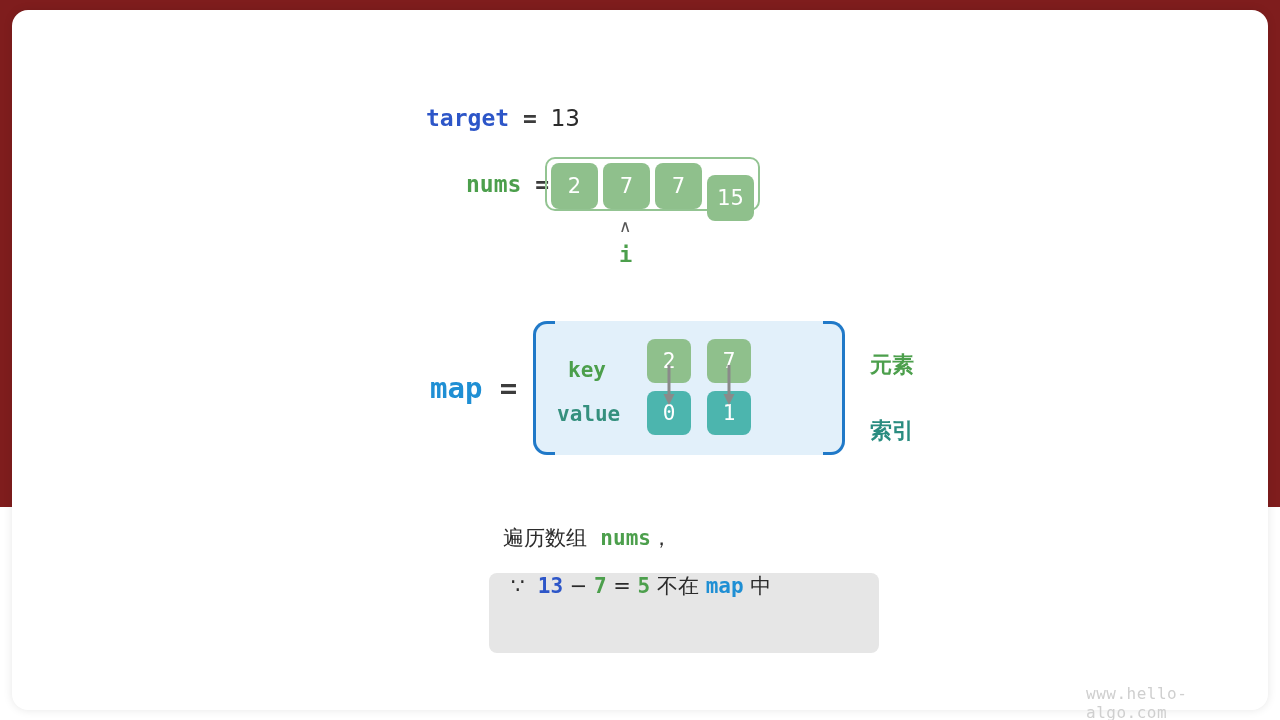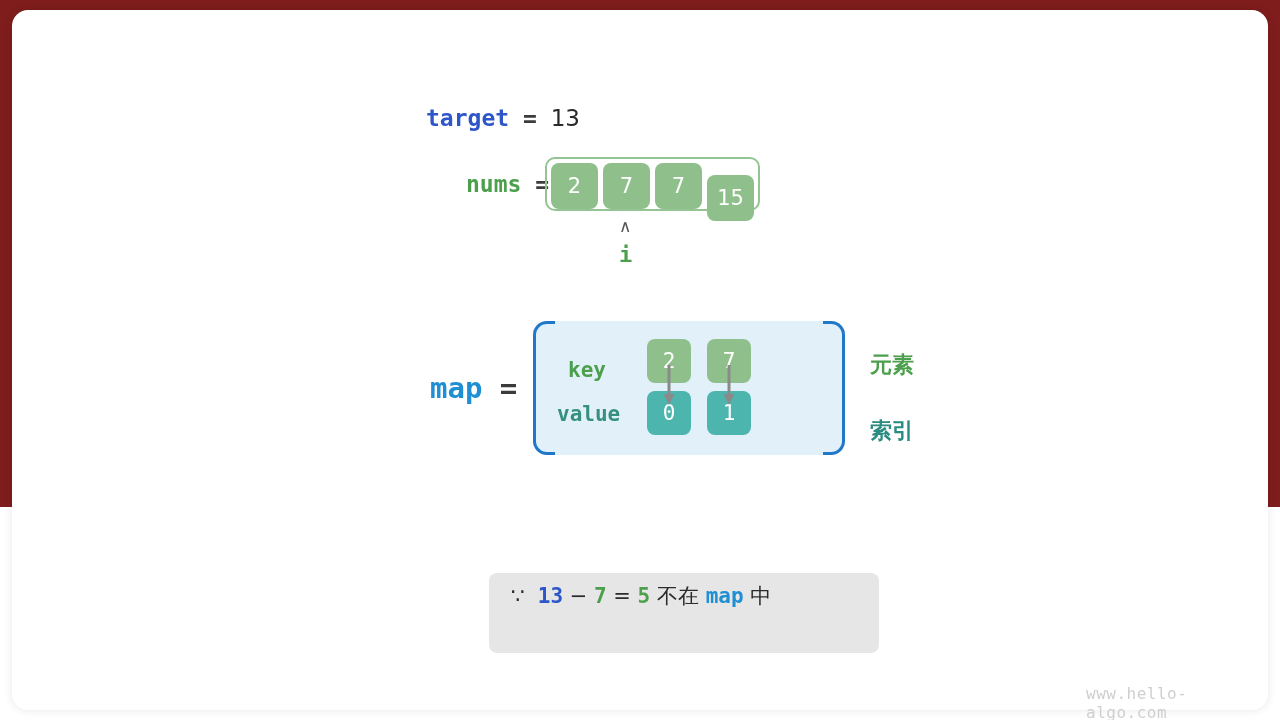--- a/index.html
+++ b/index.html
@@ -241,21 +241,21 @@
   }
   .note-line {
     position: absolute;
     left: 22px;
     font-size: 21px;
     line-height: 26px;
     color: #2b2b2b;
     font-family: "DejaVu Sans", sans-serif;
     white-space: pre;
   }
-  #note-line-1 { top: 10px; }
+  #note-line-1 { top: 0; }
   #note-line-2 { top: 46px; }
   .n-blue  { color: #2d56c8; font-family: "DejaVu Sans Mono", monospace; font-weight: bold; }
   .n-green { color: #4c9f4c; font-family: "DejaVu Sans Mono", monospace; font-weight: bold; }
   .n-map   { color: #1f8fd4; font-family: "DejaVu Sans Mono", monospace; font-weight: bold; }
   .n-op    { color: #2b2b2b; }
 
   
   #watermark {
     left: 1074px;
     top: 674px;
@@ -307,20 +307,21 @@
       <polygon points="7,40 1.5,29 12.5,29" fill="#8a8a8a"></polygon>
     </svg>
     <svg class="kv-arrow" id="arrow-1" viewBox="0 0 14 44">
       <line x1="7" y1="0" x2="7" y2="32" stroke="#8a8a8a" stroke-width="3"></line>
       <polygon points="7,40 1.5,29 12.5,29" fill="#8a8a8a"></polygon>
     </svg>
 
     <div class="abs" id="legend-element">元素</div>
     <div class="abs" id="legend-index">索引</div>
 
+    <div class="abs sans" id="caption"><span>遍历数组</span><span>  </span><span class="kw">nums</span><span>，</span></div>
 
     <div class="abs" id="note-box">
       <div class="note-line" id="note-line-1"><span class="n-op">∵</span><span>  </span><span class="n-blue">13</span><span class="n-op"> − </span><span class="n-green">7</span><span class="n-op"> = </span><span class="n-green">5</span><span> </span><span>不在</span><span> </span><span class="n-map">map</span><span> </span><span>中</span></div>
 
     </div>
 
     <div class="abs" id="watermark">www.hello-algo.com</div>
 
   </div>
 </div>

